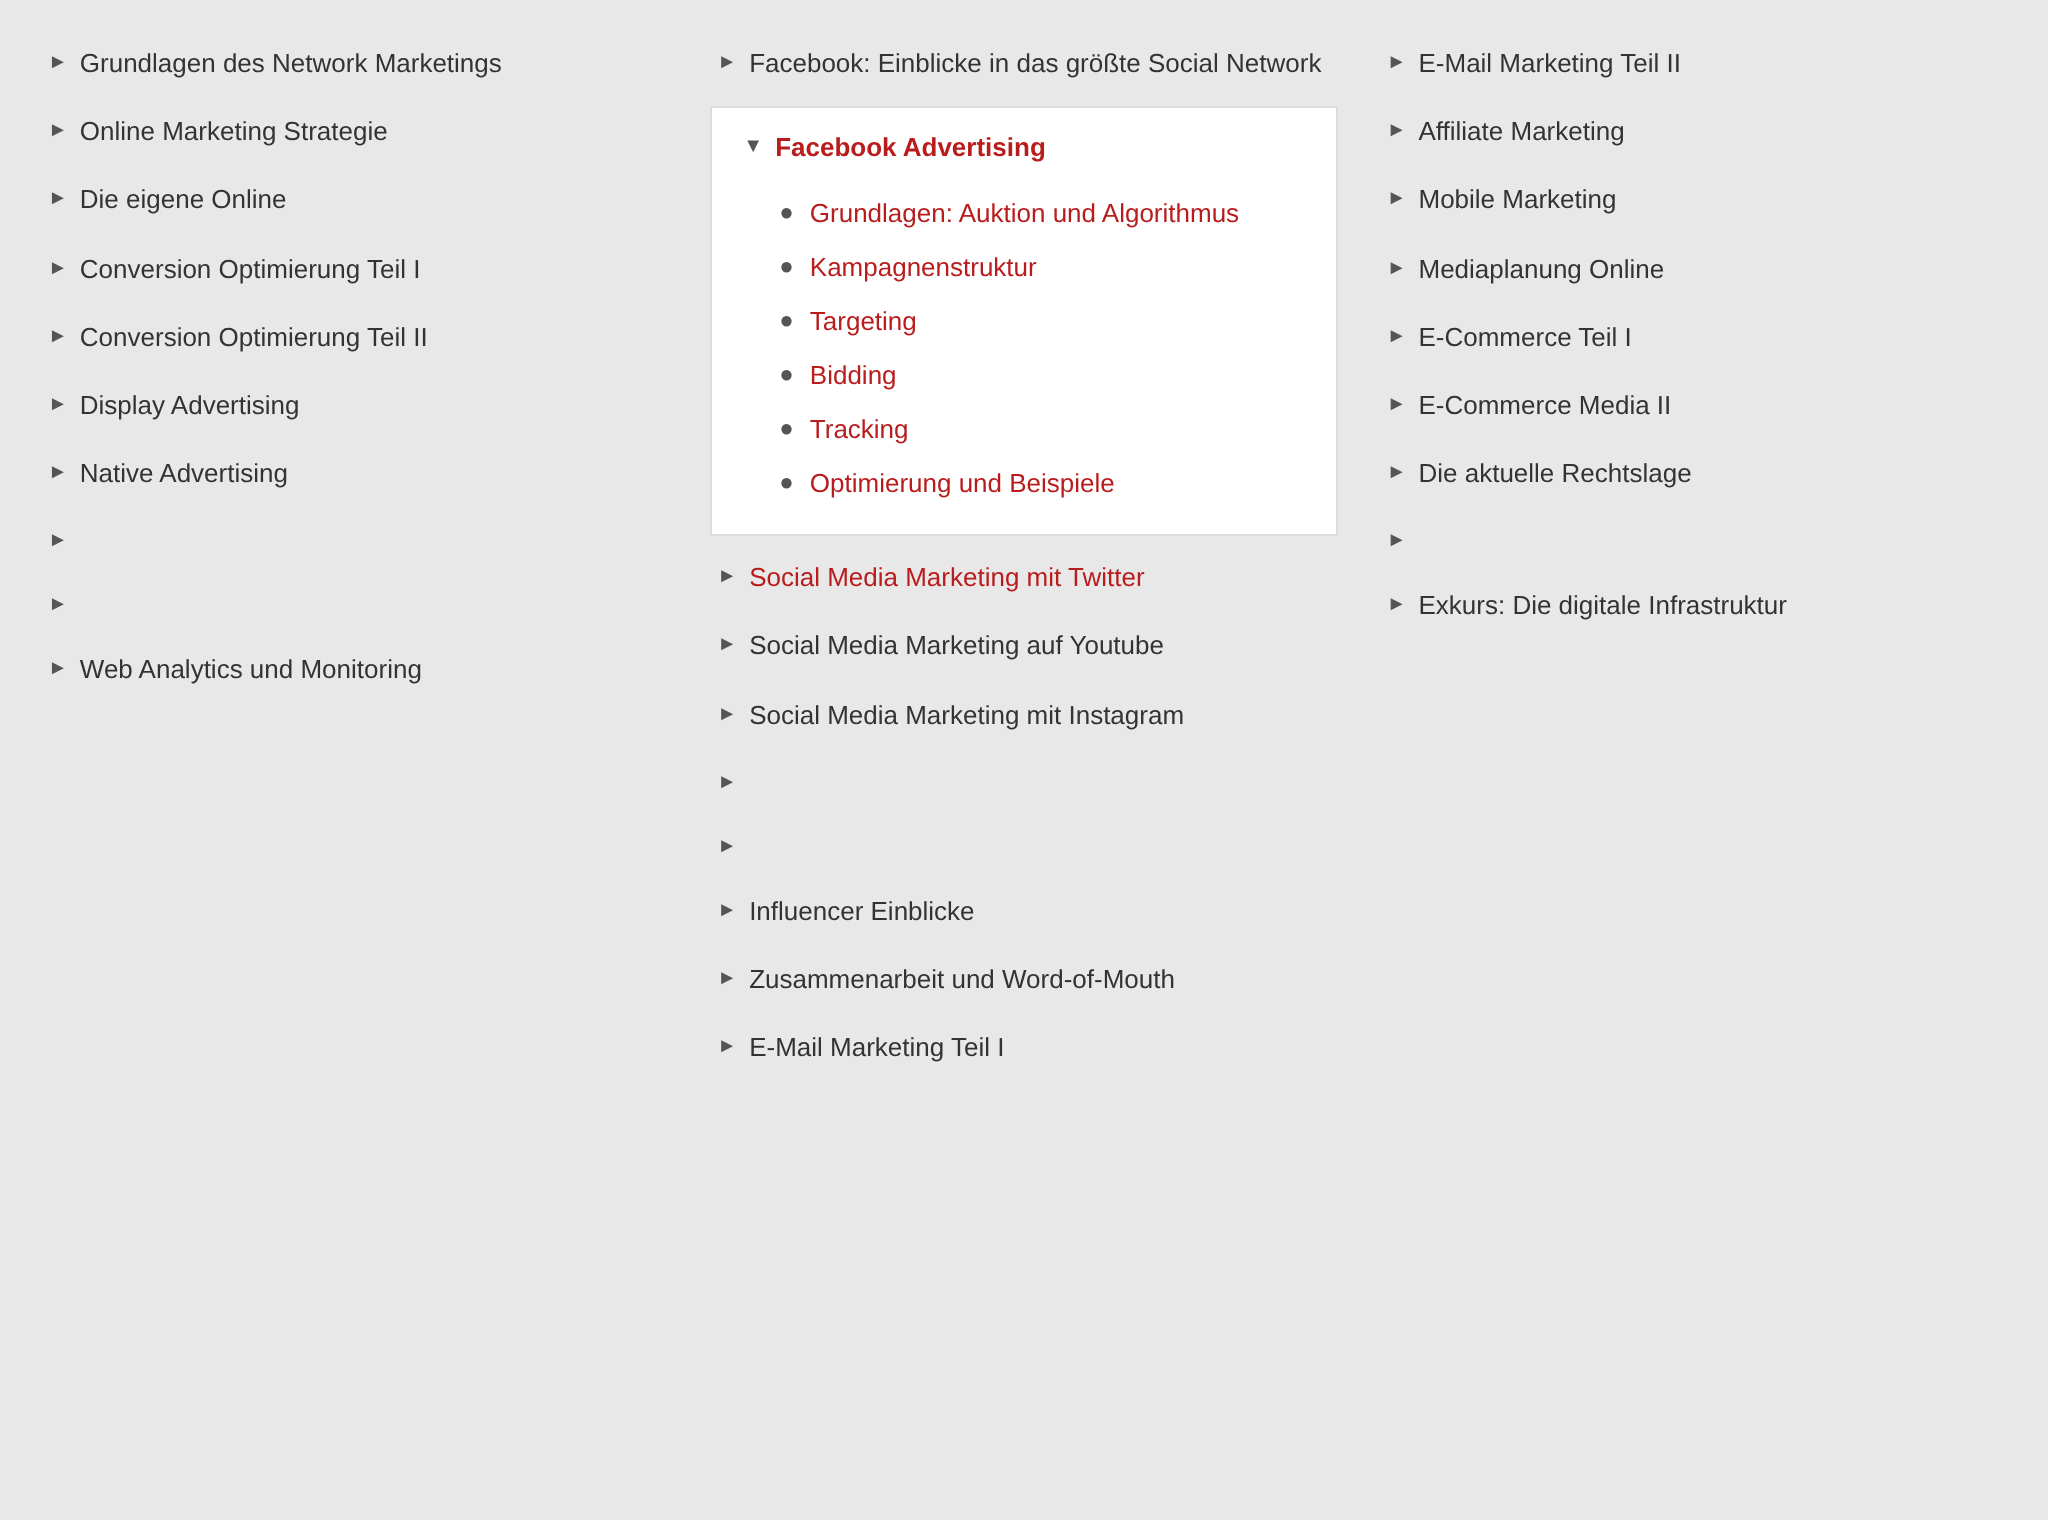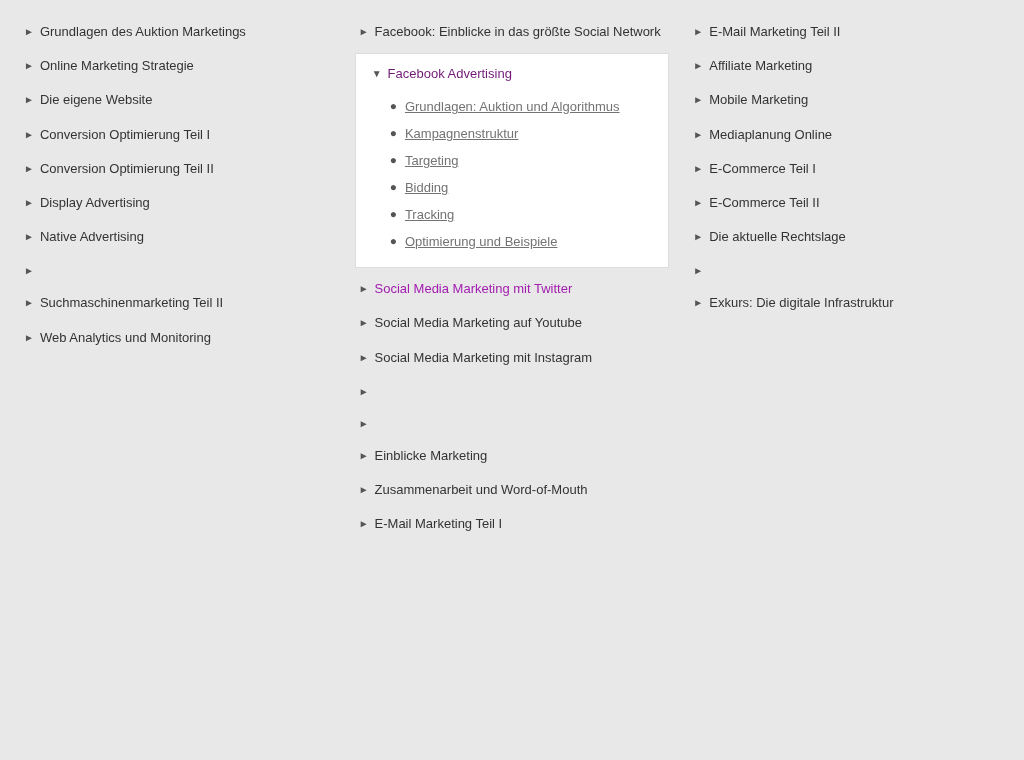--- a/index.html
+++ b/index.html
@@ -32,77 +32,76 @@
       margin-right: 6px;
       font-size: 10px;
       margin-top: 2px;
       flex-shrink: 0;
     }
     .menu-item .label {
       color: #333;
     }
     .menu-item .label a,
     .menu-item-link {
-      color: #a21caf;
+      color: #b91c1c;
       text-decoration: none;
     }
     .expanded-box {
       background: #fff;
       border: 1px solid #ddd;
       margin: 4px 0 4px 0;
       padding: 12px 16px;
     }
     .expanded-box .box-title {
       display: flex;
       align-items: center;
       margin-bottom: 12px;
     }
     .expanded-box .box-title .arrow {
       color: #555;
       margin-right: 6px;
       font-size: 10px;
     }
     .expanded-box .box-title .label {
-      font-weight: normal;
-      color: #701a75;
+      font-weight: bold;
+      color: #b91c1c;
     }
     .sub-item {
       display: flex;
       align-items: flex-start;
       padding: 6px 8px;
       margin-left: 10px;
     }
     .sub-item .bullet {
       color: #555;
       margin-right: 8px;
       font-size: 12px;
       flex-shrink: 0;
     }
     .sub-item .sub-label {
-      color: #737373;
-      text-decoration: underline;
+      color: #b91c1c;
     }
   </style>
 </head>
 <body>
 
 <div class="container">
 
   <div class="column">
     <div class="menu-item">
       <span class="arrow">►</span>
-      <span class="label">Grundlagen des Auktion Marketings</span>
+      <span class="label">Grundlagen des Network Marketings</span>
     </div>
     <div class="menu-item">
       <span class="arrow">►</span>
       <span class="label">Online Marketing Strategie</span>
     </div>
     <div class="menu-item">
       <span class="arrow">►</span>
-      <span class="label">Die eigene Website</span>
+      <span class="label">Die eigene Online</span>
     </div>
     <div class="menu-item">
       <span class="arrow">►</span>
       <span class="label">Conversion Optimierung Teil I</span>
     </div>
     <div class="menu-item">
       <span class="arrow">►</span>
       <span class="label">Conversion Optimierung Teil II</span>
     </div>
     <div class="menu-item">
@@ -111,21 +110,20 @@
     </div>
     <div class="menu-item">
       <span class="arrow">►</span>
       <span class="label">Native Advertising</span>
     </div>
     <div class="menu-item">
       <span class="arrow">►</span>
     </div>
     <div class="menu-item">
       <span class="arrow">►</span>
-      <span class="label">Suchmaschinenmarketing Teil II</span>
     </div>
     <div class="menu-item">
       <span class="arrow">►</span>
       <span class="label">Web Analytics und Monitoring</span>
     </div>
   </div>
 
   <div class="column">
     <div class="menu-item">
       <span class="arrow">►</span>
@@ -176,21 +174,21 @@
       <span class="label">Social Media Marketing mit Instagram</span>
     </div>
     <div class="menu-item">
       <span class="arrow">►</span>
     </div>
     <div class="menu-item">
       <span class="arrow">►</span>
     </div>
     <div class="menu-item">
       <span class="arrow">►</span>
-      <span class="label">Einblicke Marketing</span>
+      <span class="label">Influencer Einblicke</span>
     </div>
     <div class="menu-item">
       <span class="arrow">►</span>
       <span class="label">Zusammenarbeit und Word-of-Mouth</span>
     </div>
     <div class="menu-item">
       <span class="arrow">►</span>
       <span class="label">E-Mail Marketing Teil I</span>
     </div>
   </div>
@@ -211,21 +209,21 @@
     <div class="menu-item">
       <span class="arrow">►</span>
       <span class="label">Mediaplanung Online</span>
     </div>
     <div class="menu-item">
       <span class="arrow">►</span>
       <span class="label">E-Commerce Teil I</span>
     </div>
     <div class="menu-item">
       <span class="arrow">►</span>
-      <span class="label">E-Commerce Teil II</span>
+      <span class="label">E-Commerce Media II</span>
     </div>
     <div class="menu-item">
       <span class="arrow">►</span>
       <span class="label">Die aktuelle Rechtslage</span>
     </div>
     <div class="menu-item">
       <span class="arrow">►</span>
     </div>
     <div class="menu-item">
       <span class="arrow">►</span>

